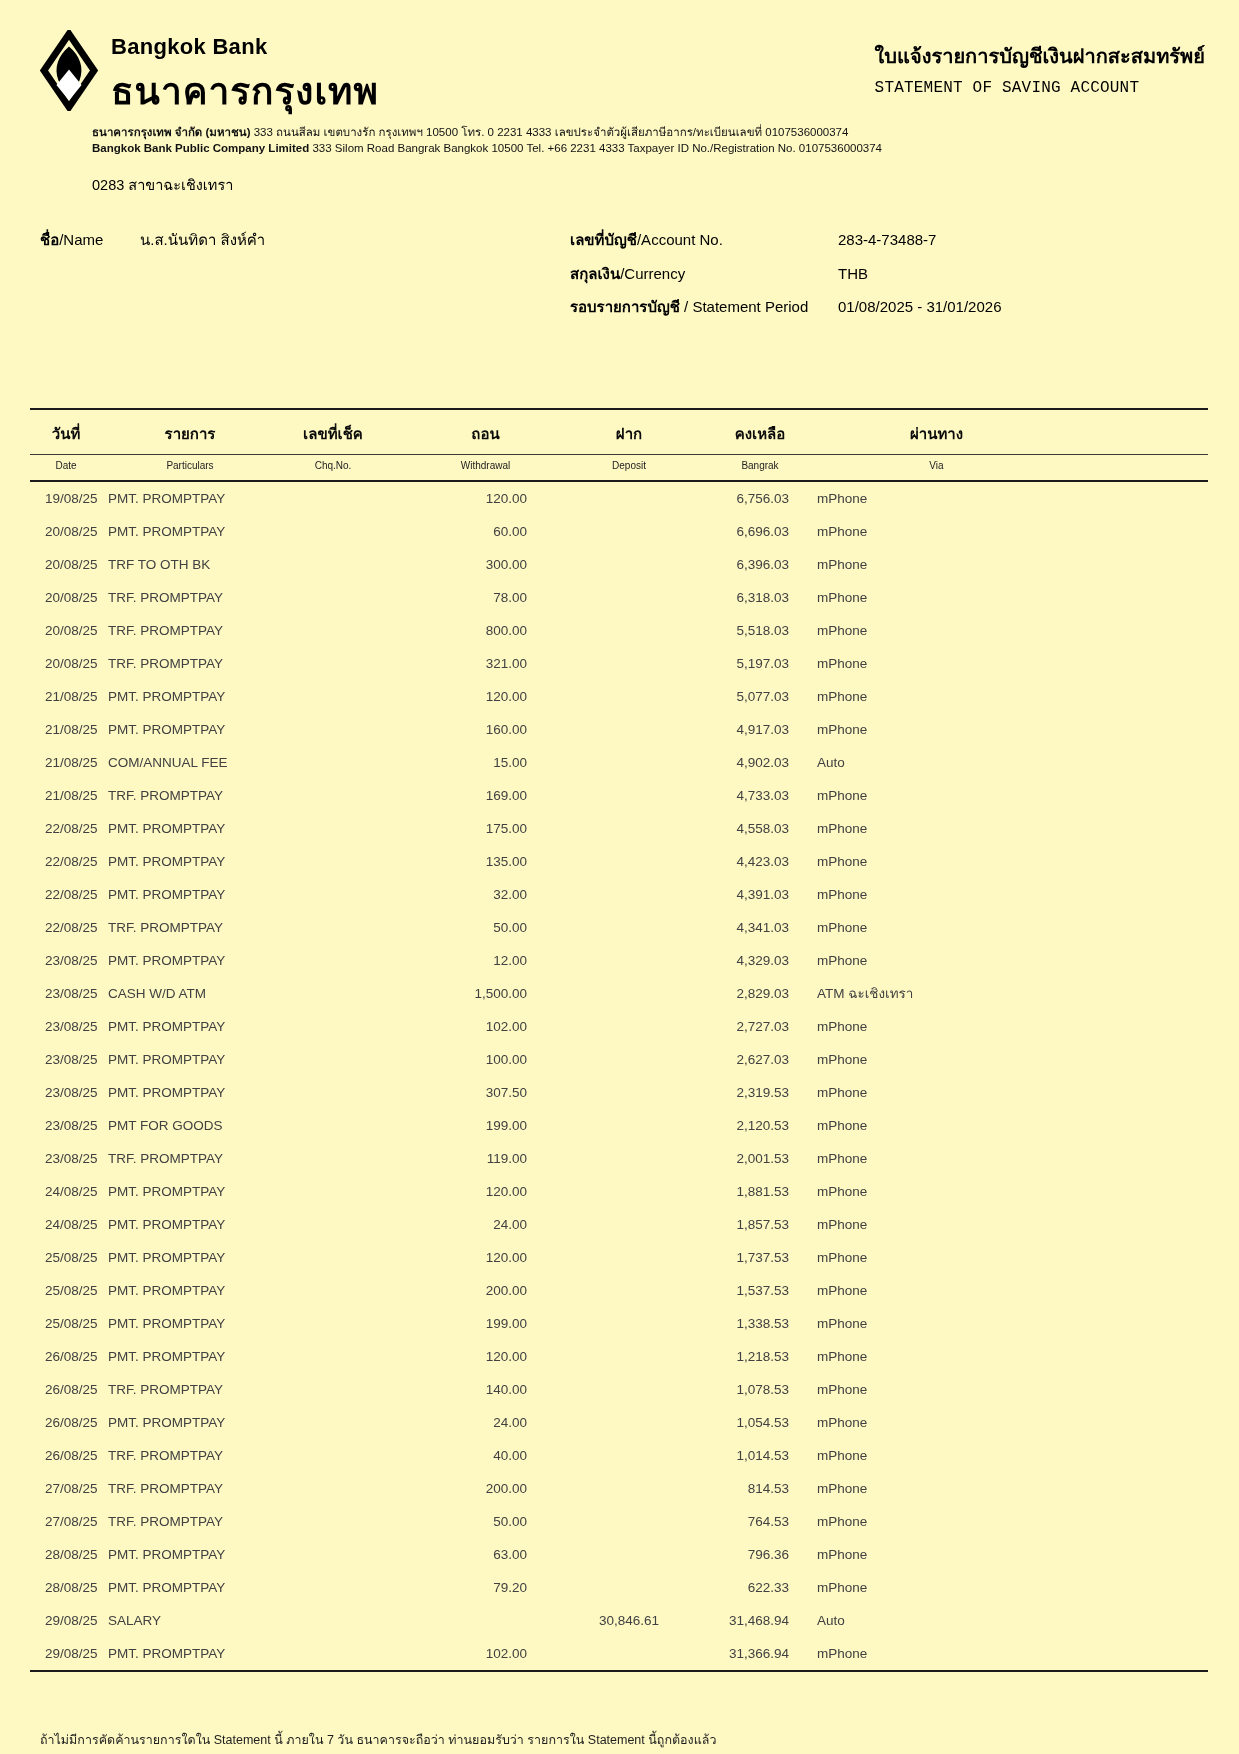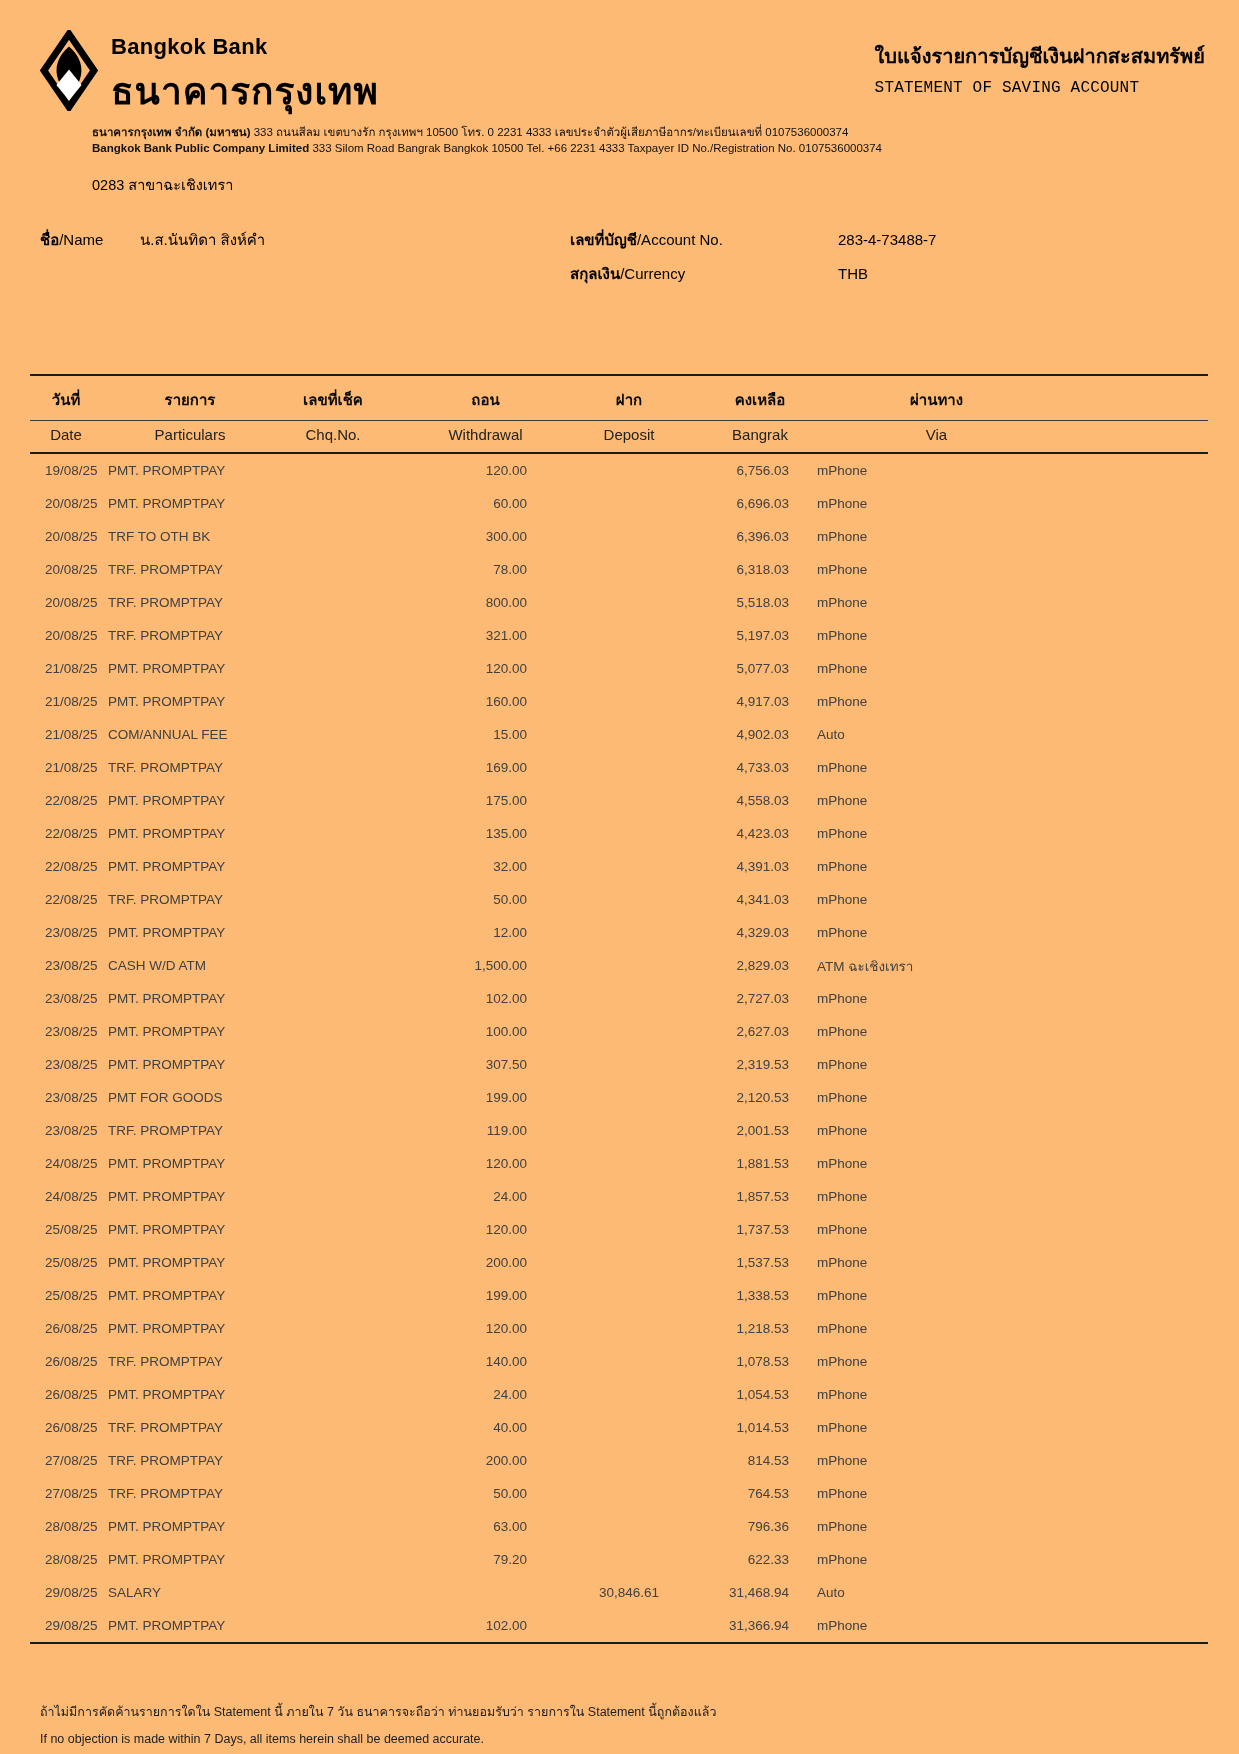--- a/index.html
+++ b/index.html
@@ -1,20 +1,20 @@
 <!DOCTYPE html>
 <html><head>
 <meta charset="utf-8">
 <style>
   html,body { margin:0; padding:0; background:#e8e8e8; }
   .page {
     position:relative;
     width:1239px; height:1754px;
     margin:0 auto;
-    background:#fdba74;
+    background:#fef9c3;
     font-family:"Liberation Sans", sans-serif;
     color:#000;
     overflow:hidden;
   }
   
   .header { display:flex; justify-content:space-between; padding:30px 34px 0 40px; }
   .logo-row { display:flex; gap:13px; align-items:flex-start; }
   .logo-mark { flex:0 0 auto; }
   .logo-text .en { font-size:22px; font-weight:bold; letter-spacing:.3px; margin-top:4px; }
   .logo-text .th { font-size:37px; font-weight:900; letter-spacing:1px; margin-top:1px; }
@@ -30,21 +30,21 @@
   .acct-right { flex:1; }
   .acct-row { display:flex; line-height:33.5px; }
   .acct-label-l { width:100px; }
   .acct-label-r { width:268px; }
   .acct-label-l b, .acct-label-r b { font-weight:bold; }
   .acct-value { flex:1; }
   
   table.stmt { border-collapse:collapse; table-layout:fixed; width:1178px; margin:84px 0 0 30px; border-top:2px solid #1b1b1b; }
   table.stmt thead tr.row-th th { font-weight:bold; font-size:15px; text-align:center; padding:12px 0 8px; color:#0b0b0b; }
   table.stmt thead tr.row-en { border-top:1px solid #3a3a3a; border-bottom:2px solid #1b1b1b; }
-  table.stmt thead tr.row-en th { font-weight:normal; font-size:15px; text-align:center; padding:5px 0 9px; color:#222; }
+  table.stmt thead tr.row-en th { font-weight:normal; font-size:10px; text-align:center; padding:5px 0 9px; color:#222; }
   th.h-particulars { padding-right:20px !important; }
   th.h-chq { padding-right:30px !important; }
   th.h-withdrawal { padding-left:40px !important; }
   th.h-deposit { padding-left:60px !important; }
   th.h-balance { padding-left:60px !important; }
   th.h-via { padding-right:130px !important; }
   table.stmt tbody td { height:31px; font-size:13.5px; color:#414141; vertical-align:middle; white-space:nowrap; overflow:hidden; }
   td.c-date { padding-left:15px; }
   td.c-particulars { padding-left:6px; }
   td.c-chq { text-align:center; }
@@ -94,20 +94,24 @@
       </div>
     </div>
     <div class="acct-right">
       <div class="acct-row">
         <span class="acct-label-r"><b>เลขที่บัญชี</b><span>/Account No.</span></span>
         <span class="acct-value">283-4-73488-7</span>
       </div>
       <div class="acct-row">
         <span class="acct-label-r"><b>สกุลเงิน</b><span>/Currency</span></span>
         <span class="acct-value">THB</span>
+      </div>
+      <div class="acct-row">
+        <span class="acct-label-r"><b>รอบรายการบัญชี</b><span> / Statement Period</span></span>
+        <span class="acct-value">01/08/2025 - 31/01/2026</span>
       </div>
     </div>
   </div>
 
   <table class="stmt">
     <colgroup>
       <col style="width:72px">
         <col style="width:196px">
         <col style="width:100px">
       <col style="width:135px">

